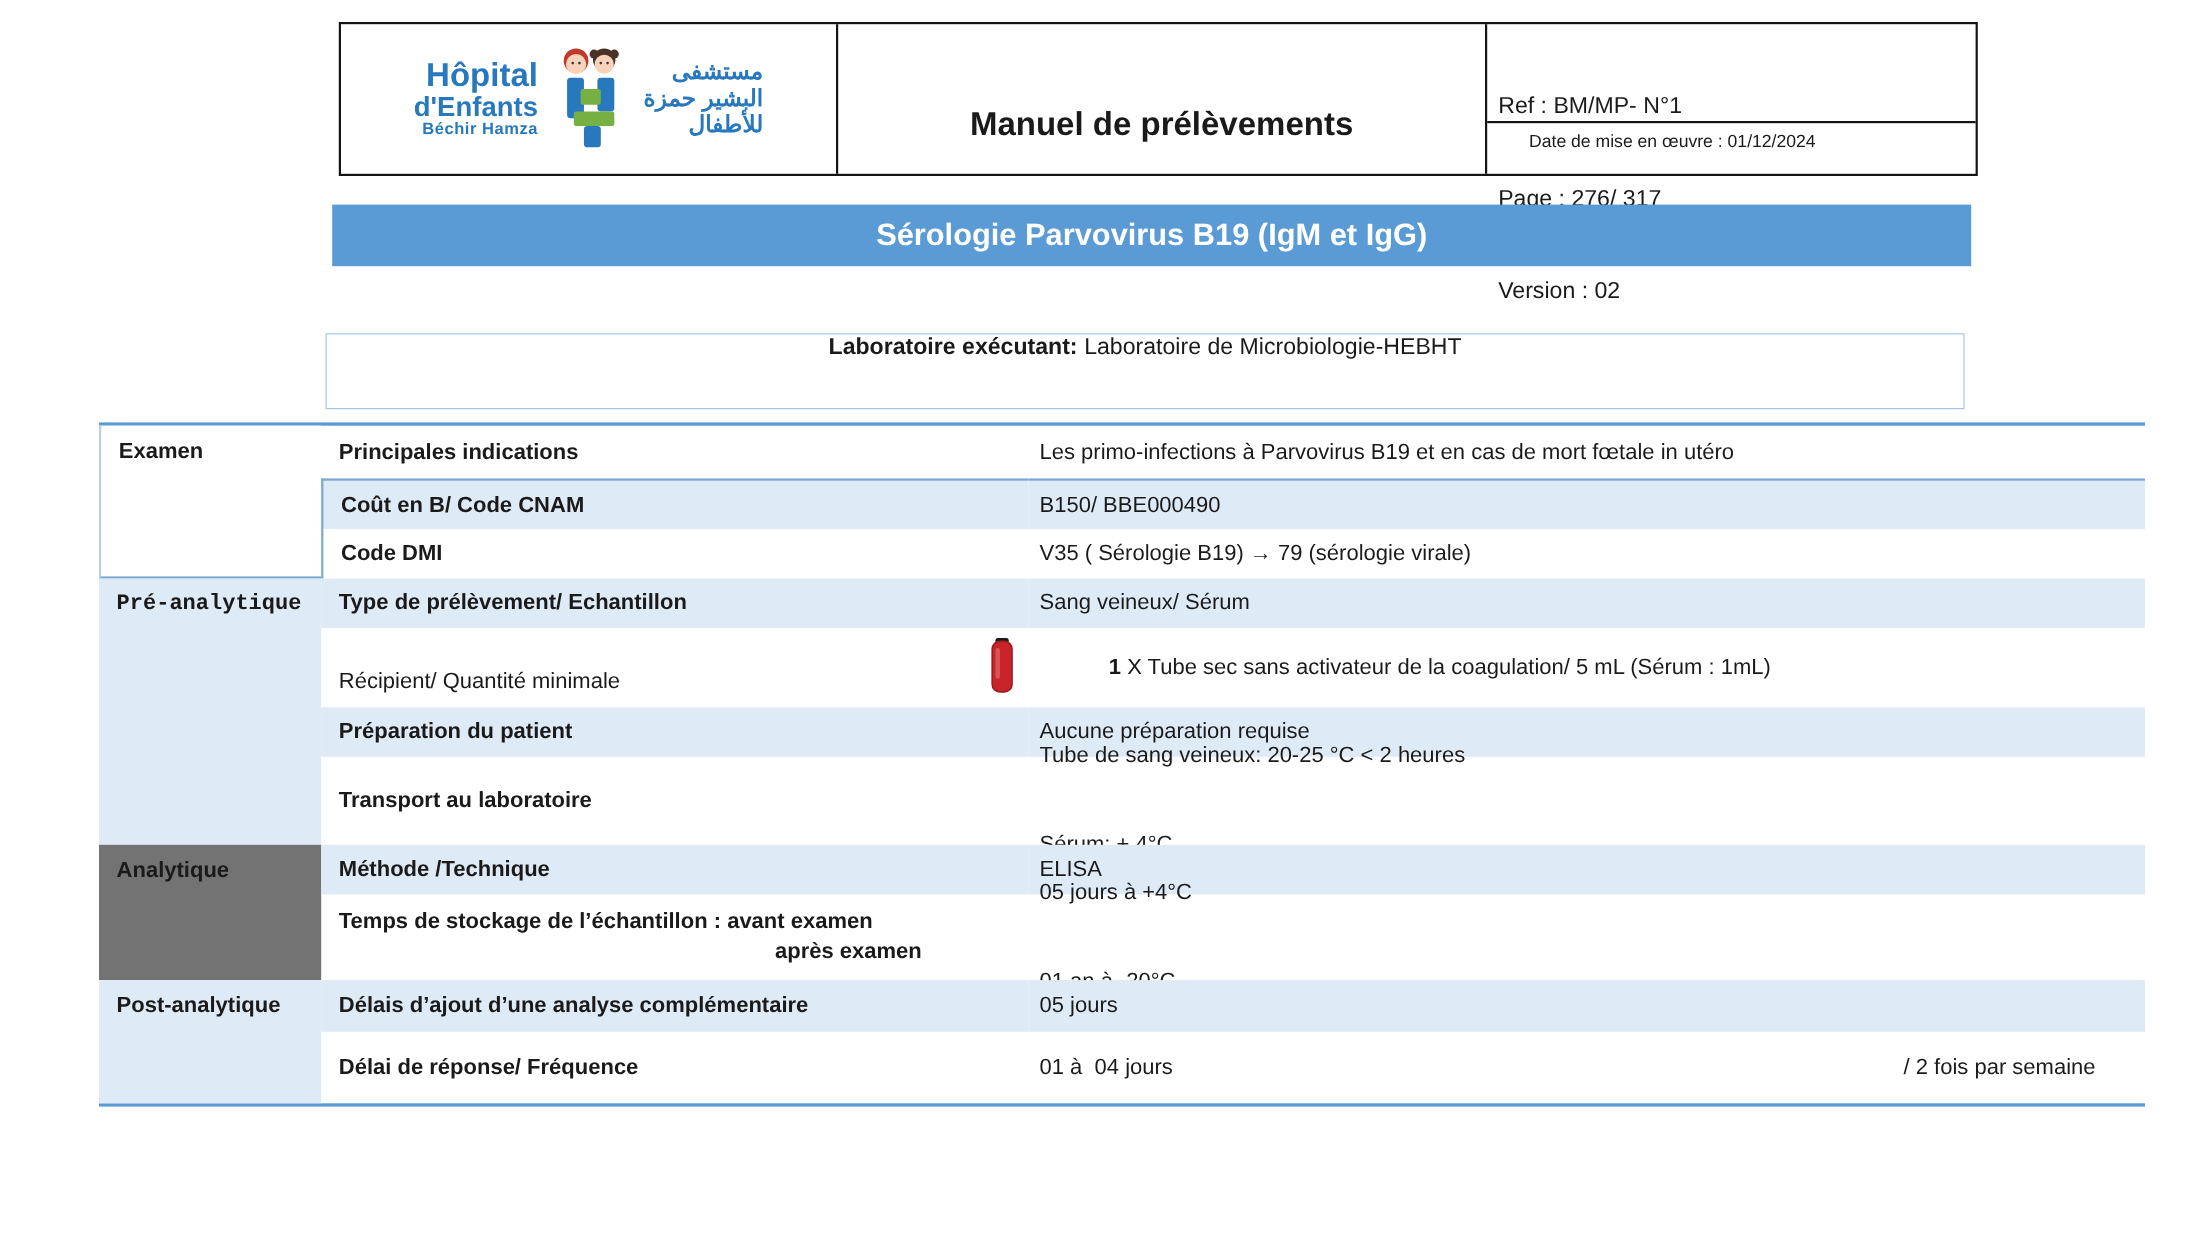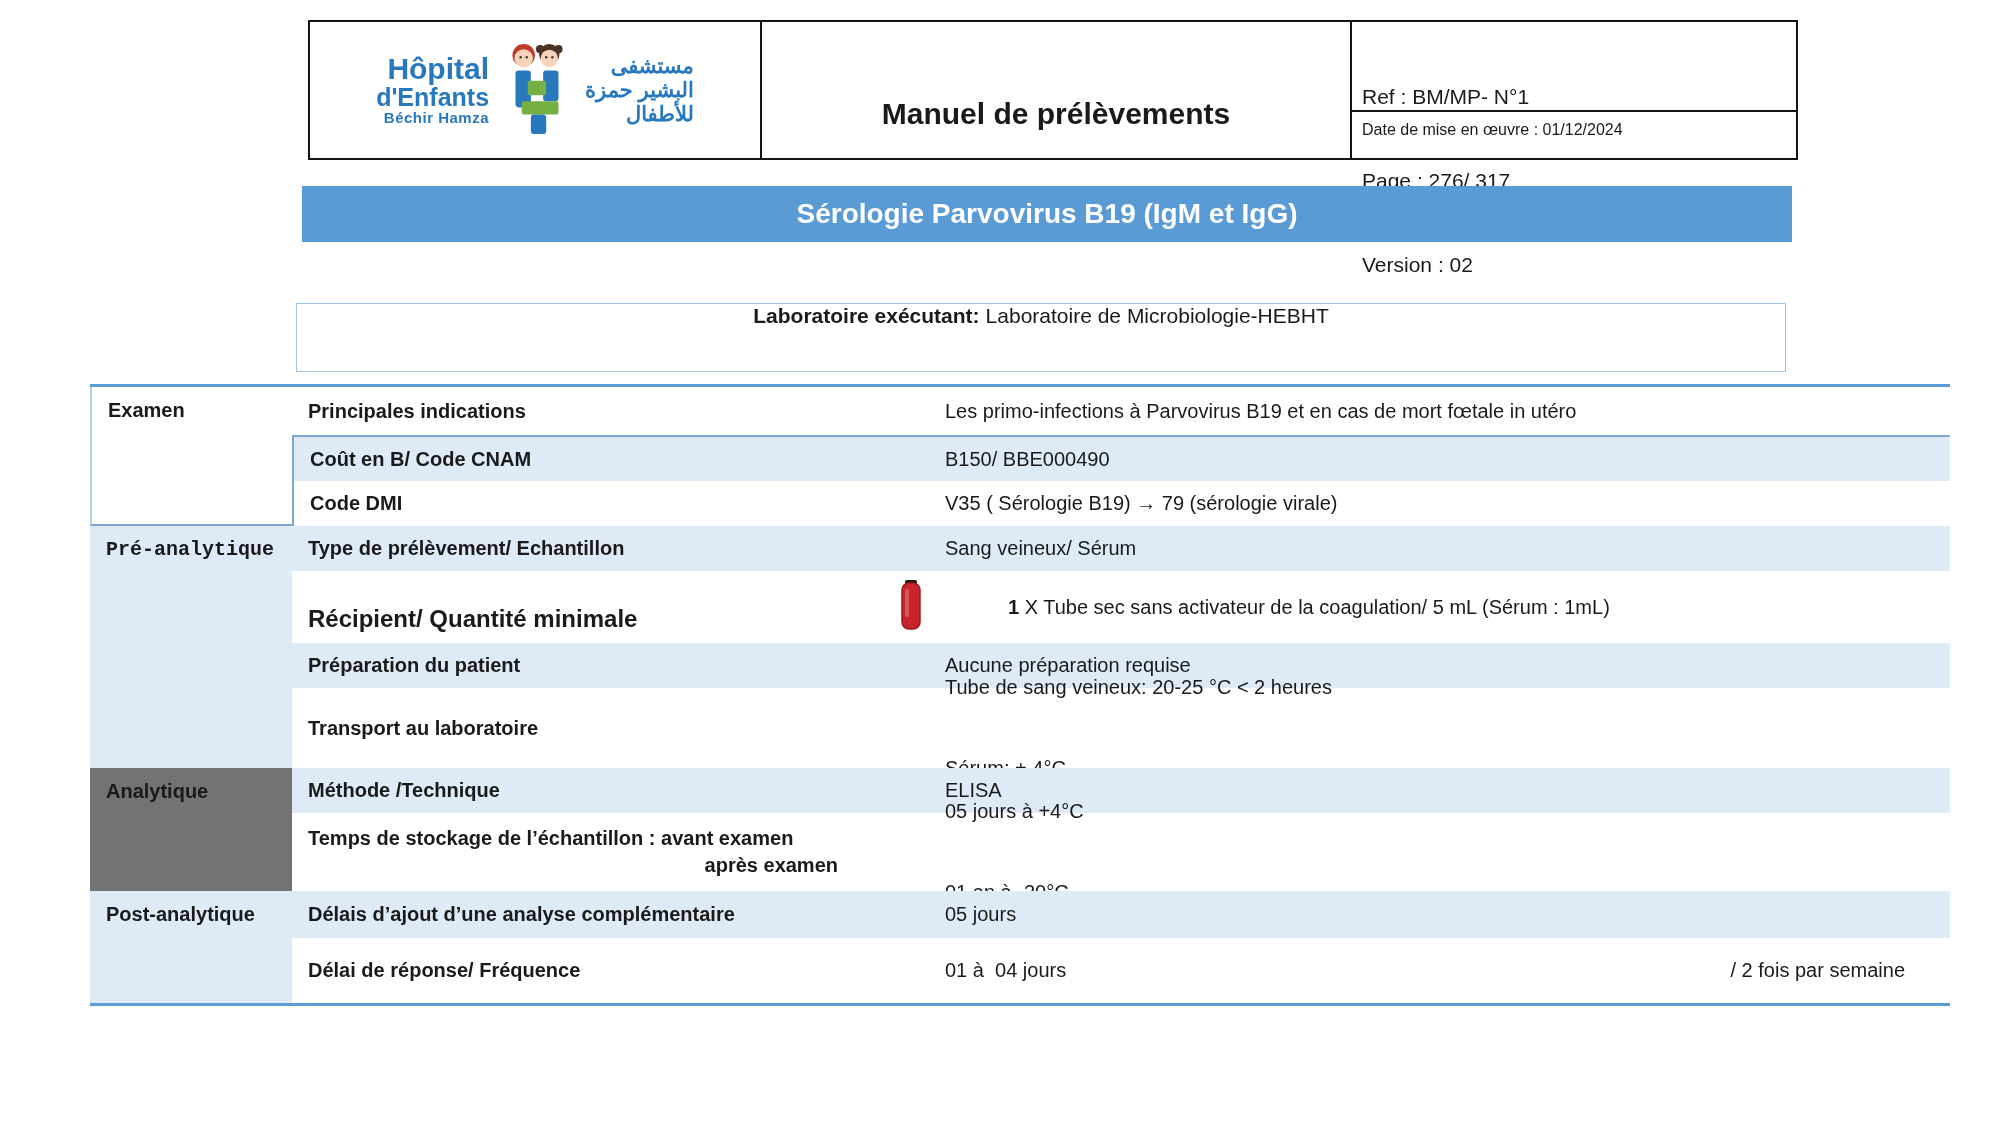--- a/index.html
+++ b/index.html
@@ -16,21 +16,21 @@
   .logo-fr .l1 { font-size:30px; }
   .logo-fr .l2 { font-size:25px; }
   .logo-fr .l3 { font-size:15px; letter-spacing:.5px; }
   .logo-ar { text-align:right; color:#2878BE; font-weight:bold; font-size:21px; line-height:1.15; }
   .hdr-title { flex:1; display:flex; align-items:center; justify-content:center;
                font-weight:bold; font-size:30px; padding-top:48px; box-sizing:border-box; }
   .hdr-ref { width:446px; border-left:2.5px solid #141414; display:flex;
              flex-direction:column; box-sizing:border-box; }
   .hdr-ref-top { height:90px; box-sizing:border-box; padding:5px 0 0 10px;
                  font-size:21px; line-height:28px; border-bottom:2.5px solid #141414; white-space:pre-wrap; }
-  .hdr-ref-bottom { flex:1; padding:9px 0 0 10px; font-size:16px; white-space:pre-wrap; }
+  .hdr-ref-bottom { flex:1; padding:9px 0 0 10px; font-size:16px; white-space:pre-wrap;margin-left:28px; }
   
   .title-bar { position:absolute; left:302px; top:186px; width:1490px; height:56px;
                background:#5B9BD5; color:#ffffff; font-weight:bold; font-size:28px;
                display:flex; align-items:center; justify-content:center; }
   .spec-box { position:absolute; left:296px; top:242px; width:1490px; height:62px;
               border:1.5px solid #9DC3E6; box-sizing:border-box; display:flex;
               align-items:center; justify-content:center; font-weight:bold; font-size:21px; }
   .lab-box  { position:absolute; left:296px; top:303px; width:1490px; height:69px;
               border:1.5px solid #9DC3E6; box-sizing:border-box; display:flex;
               align-items:flex-start; justify-content:center; font-size:21px; white-space:pre-wrap; }
@@ -48,21 +48,21 @@
   .sec.post { grid-row:10/12; background:#DEEAF6; }
   .cl { grid-column:2; font-weight:bold; font-size:20px; display:flex; align-items:center;
         padding-left:16px; box-sizing:border-box; }
   .cv { grid-column:3; font-size:20px; display:flex; align-items:center;
         padding-left:10px; box-sizing:border-box; white-space:pre-wrap; }
   .blue { background:#DEEAF6; }
   .bt { border-top:2px solid #7BA7D7; box-sizing:border-box; }
   .bl { border-left:2px solid #7BA7D7; box-sizing:border-box; }
   .stack { line-height:27px; }
   .cspan { grid-column:2/4; display:flex; align-items:center; padding-left:16px; box-sizing:border-box; }
-  .rec-label { font-weight:bold; font-size:24px; width:590px; flex:none;margin-top:24px; }
+  .rec-label { font-weight:normal; font-size:20px; width:590px; flex:none;margin-top:24px; }
   .rec-val { font-size:20px; margin-left:84px; white-space:pre-wrap; }
   .stock-label { width:530px; font-weight:bold; font-size:20px; line-height:27px; }
   .stock-label .r { text-align:right; }
   .freq { flex:1; display:flex; justify-content:space-between; padding-right:45px; }
 </style>
 </head>
 <body>
 
 <div class="page">
 

